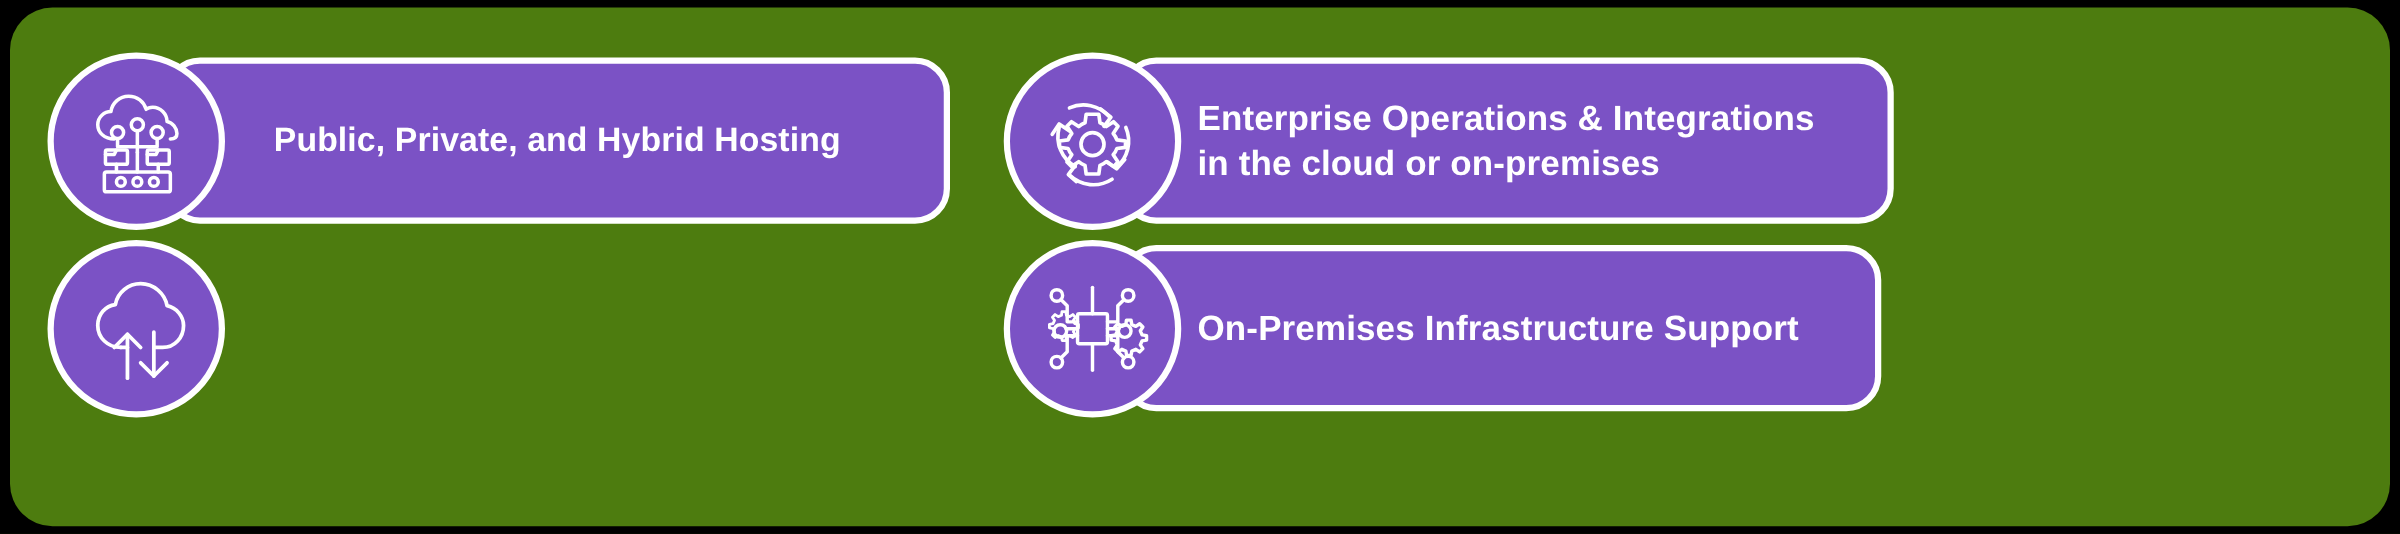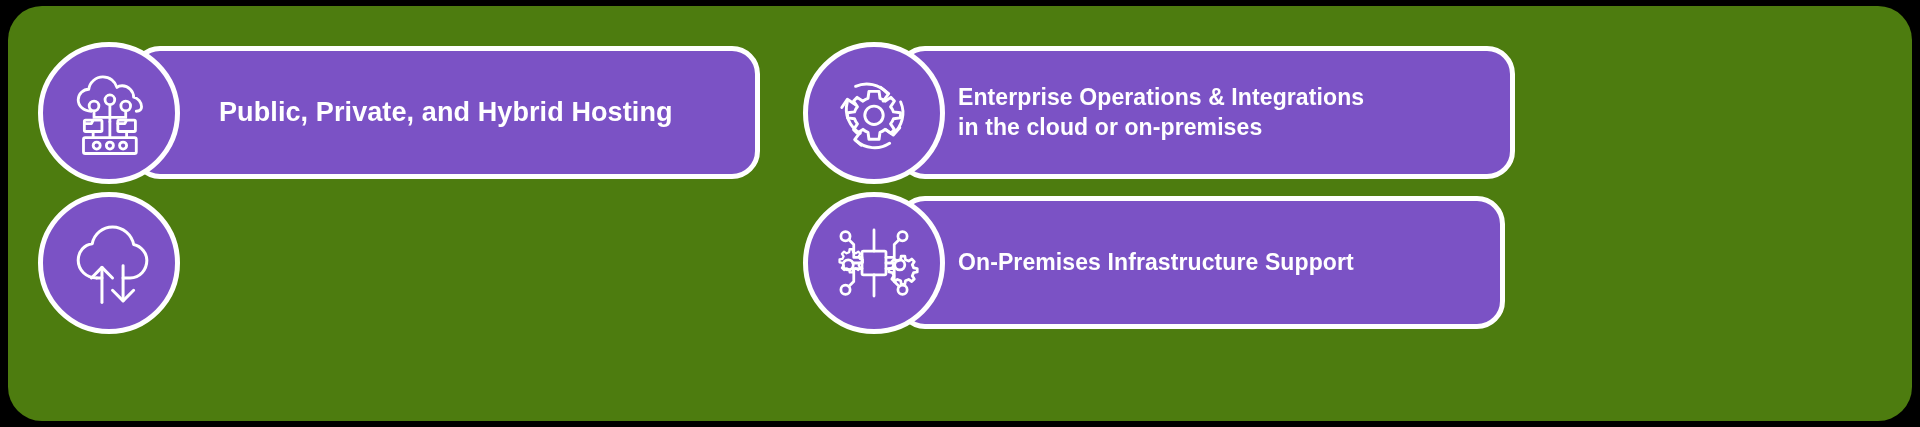--- a/index.html
+++ b/index.html
@@ -53,21 +53,21 @@
     color:#ffffff;
     font-weight:bold;
     font-size:27px;
     line-height:1.28;
     padding-left:82px;
     padding-right:22px;
     letter-spacing:0.1px;
     white-space:pre-line;
   }
 
-  .c1 .pill-text { padding-left:56px; font-size:23px; }
+  .c1 .pill-text { padding-left:56px; font-size:28px; }
   .c1.r1 .pill-text { padding-left:56px; }
 
   
   .badge {
     position:absolute;
     left:0;
     top:-4px;
     width:142px;
     height:142px;
     border-radius:50%;

